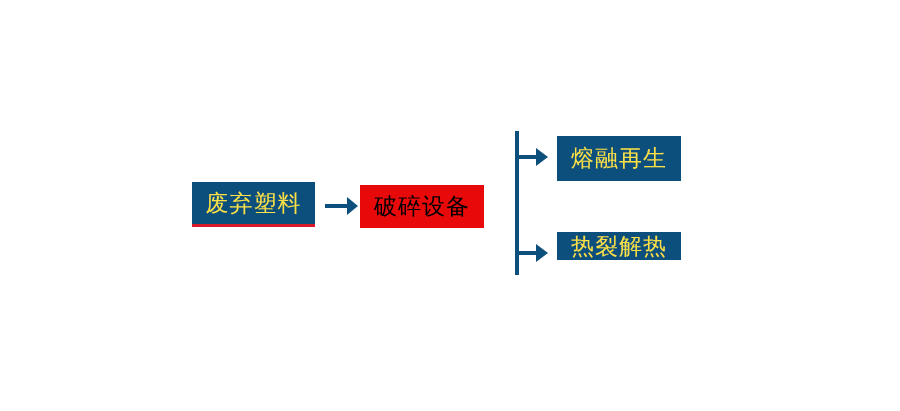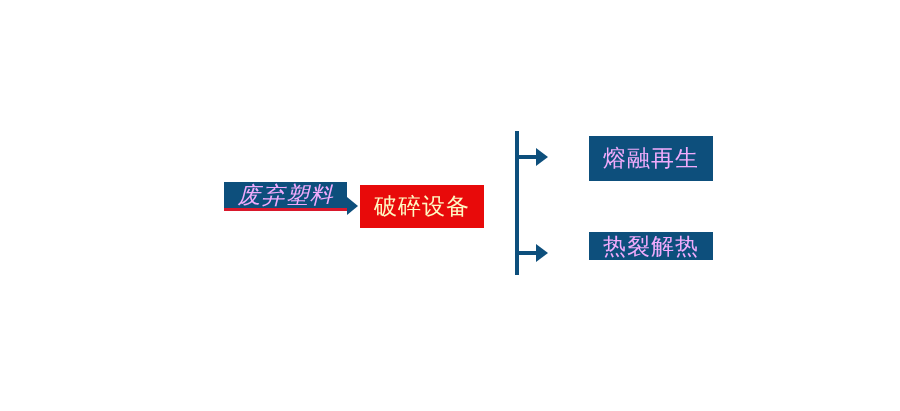--- a/index.html
+++ b/index.html
@@ -29,39 +29,38 @@
     justify-content: center;
     letter-spacing: 1px;
     font-size: 23px;
     font-weight: 400;
     line-height: 1;
     white-space: nowrap;
     user-select: none;
   }
   .node-blue {
     background: #0d4f7c;
-    color: #f0abfc;
-    margin-left: 32px;
+    color: #fde047;
   }
   .node-red {
     background: #e80a0a;
-    color: #fef9c3;
+    color: #000000;
   }
   
   .node-underline::after {
     content: "";
     position: absolute;
     left: 0;
     right: 0;
     bottom: -3px;
     height: 3px;
     background: #d9182c;
   }
 
-  #node-input    { left: 192px; top: 182px; width: 123px; height: 26px; font-style: italic; }
+  #node-input    { left: 192px; top: 182px; width: 123px; height: 42px; }
   #node-process  { left: 360px; top: 185px; width: 124px; height: 43px; }
   #node-out-top  { left: 557px; top: 136px; width: 124px; height: 45px; }
   #node-out-bot  { left: 557px; top: 232px; width: 124px; height: 28px; }
 
   
   .connector {
     position: absolute;
     pointer-events: none;
   }
   #connector-main {

